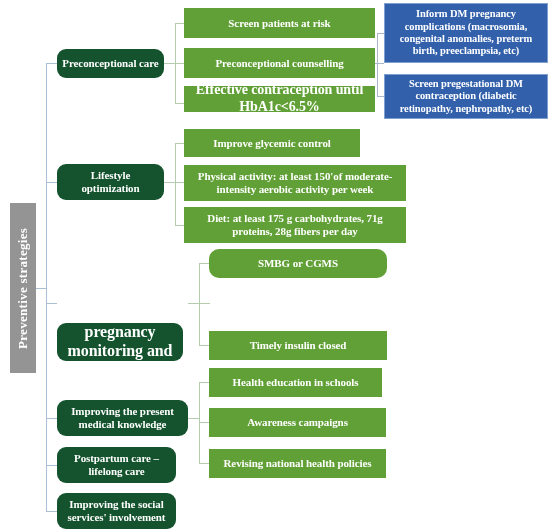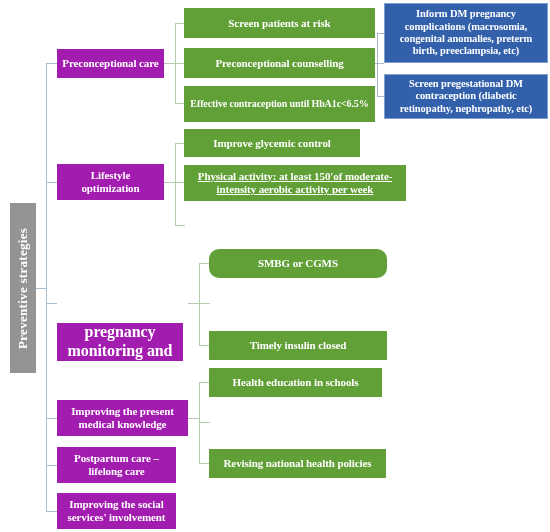--- a/index.html
+++ b/index.html
@@ -18,21 +18,21 @@
     align-items:center;
     justify-content:center;
     text-align:center;
     color:#ffffff;
     font-weight:bold;
     line-height:1.18;
     padding:2px 4px;
     letter-spacing:-0.1px;
   }
   .green{ background:#61a036; }
-  .blue{ background:#a21caf; }
+  .blue{ background:#14532d;border-radius:9px; }
   .darkblue{ background:#3260ab; border:1px solid #7f9fd0; }
 
   
   .root-label{
     position:absolute;
     background:#949494;
     color:#ffffff;
     font-weight:bold;
     display:flex;
     align-items:center;
@@ -76,43 +76,44 @@
   <div class="ln-g h" style="left:164px;top:63px;width:12px;height:1px;"></div>
   <div class="ln-g v" style="left:175px;top:23px;width:1px;height:81px;"></div>
   <div class="ln-g h" style="left:175px;top:23px;width:10px;height:1px;"></div>
   <div class="ln-g h" style="left:175px;top:63px;width:10px;height:1px;"></div>
   <div class="ln-g h" style="left:175px;top:103px;width:10px;height:1px;"></div>
 
   <div class="box green" style="left:184px;top:8px;width:191px;height:30px;font-size:11px;">Screen patients at risk</div>
 
   <div class="box green" style="left:184px;top:48px;width:191px;height:30px;font-size:11px;">Preconceptional counselling</div>
 
-  <div class="box green" style="left:184px;top:86px;width:191px;height:36px;font-size:10px;">Effective contraception until HbA1c&lt;6.5%</div>
+  <div class="box green" style="left:184px;top:86px;width:191px;height:26px;font-size:14px;">Effective contraception until HbA1c&lt;6.5%</div>
 
   <div class="ln-d h" style="left:375px;top:63px;width:9px;height:1px;"></div>
   <div class="ln-d v" style="left:377px;top:33px;width:1px;height:63px;"></div>
   <div class="ln-d h" style="left:377px;top:33px;width:8px;height:1px;"></div>
   <div class="ln-d h" style="left:377px;top:96px;width:8px;height:1px;"></div>
 
   <div class="box darkblue" style="left:384px;top:3px;width:164px;height:60px;font-size:10.5px;">Inform DM pregnancy complications (macrosomia, congenital anomalies, preterm birth, preeclampsia, etc)</div>
 
   <div class="box darkblue" style="left:384px;top:74px;width:164px;height:45px;font-size:10.5px;">Screen pregestational DM contraception (diabetic retinopathy, nephropathy, etc)</div>
 
   <div class="box blue" style="left:57px;top:164px;width:107px;height:36px;font-size:11px;">Lifestyle optimization</div>
 
   <div class="ln-g h" style="left:164px;top:182px;width:12px;height:1px;"></div>
   <div class="ln-g v" style="left:175px;top:143px;width:1px;height:82px;"></div>
   <div class="ln-g h" style="left:175px;top:143px;width:10px;height:1px;"></div>
   <div class="ln-g h" style="left:175px;top:182px;width:10px;height:1px;"></div>
   <div class="ln-g h" style="left:175px;top:225px;width:10px;height:1px;"></div>
 
   <div class="box green" style="left:184px;top:129px;width:176px;height:28px;font-size:11px;">Improve glycemic control</div>
 
-  <div class="box green" style="left:184px;top:165px;width:222px;height:36px;font-size:11px;text-decoration:underline;">Physical activity: at least 150'of moderate-intensity aerobic activity per week</div>
+  <div class="box green" style="left:184px;top:165px;width:222px;height:36px;font-size:11px;">Physical activity: at least 150'of moderate-intensity aerobic activity per week</div>
 
+  <div class="box green" style="left:184px;top:207px;width:222px;height:36px;font-size:11px;">Diet: at least 175 g carbohydrates, 71g proteins, 28g fibers per day</div>
 
   <div class="box blue" style="left:57px;top:284px;width:126px;height:38px;font-size:16px;margin-top:39px;">DM in pregnancy monitoring and treatment</div>
 
   <div class="ln-g h" style="left:188px;top:303px;width:12px;height:1px;"></div>
   <div class="ln-g v" style="left:199px;top:263px;width:1px;height:82px;"></div>
   <div class="ln-g h" style="left:199px;top:263px;width:11px;height:1px;"></div>
   <div class="ln-g h" style="left:199px;top:303px;width:11px;height:1px;"></div>
   <div class="ln-g h" style="left:199px;top:345px;width:11px;height:1px;"></div>
 
   <div class="box green" style="left:209px;top:249px;width:178px;height:29px;font-size:11px;border-radius:10px;">SMBG or CGMS</div>
@@ -123,20 +124,21 @@
   <div class="box blue" style="left:57px;top:400px;width:131px;height:36px;font-size:11px;">Improving the present medical knowledge</div>
 
   <div class="ln-g h" style="left:188px;top:418px;width:12px;height:1px;"></div>
   <div class="ln-g v" style="left:199px;top:382px;width:1px;height:81px;"></div>
   <div class="ln-g h" style="left:199px;top:382px;width:11px;height:1px;"></div>
   <div class="ln-g h" style="left:199px;top:422px;width:11px;height:1px;"></div>
   <div class="ln-g h" style="left:199px;top:463px;width:11px;height:1px;"></div>
 
   <div class="box green" style="left:209px;top:368px;width:173px;height:29px;font-size:11px;">Health education in schools</div>
 
+  <div class="box green" style="left:209px;top:408px;width:177px;height:29px;font-size:11px;">Awareness campaigns</div>
 
   <div class="box green" style="left:209px;top:449px;width:177px;height:29px;font-size:11px;">Revising national health policies</div>
 
   <div class="box blue" style="left:57px;top:447px;width:119px;height:36px;font-size:11px;">Postpartum care – lifelong care</div>
 
   <div class="box blue" style="left:57px;top:493px;width:119px;height:36px;font-size:11px;">Improving the social services' involvement</div>
 
 </div>
 
 </body></html>

